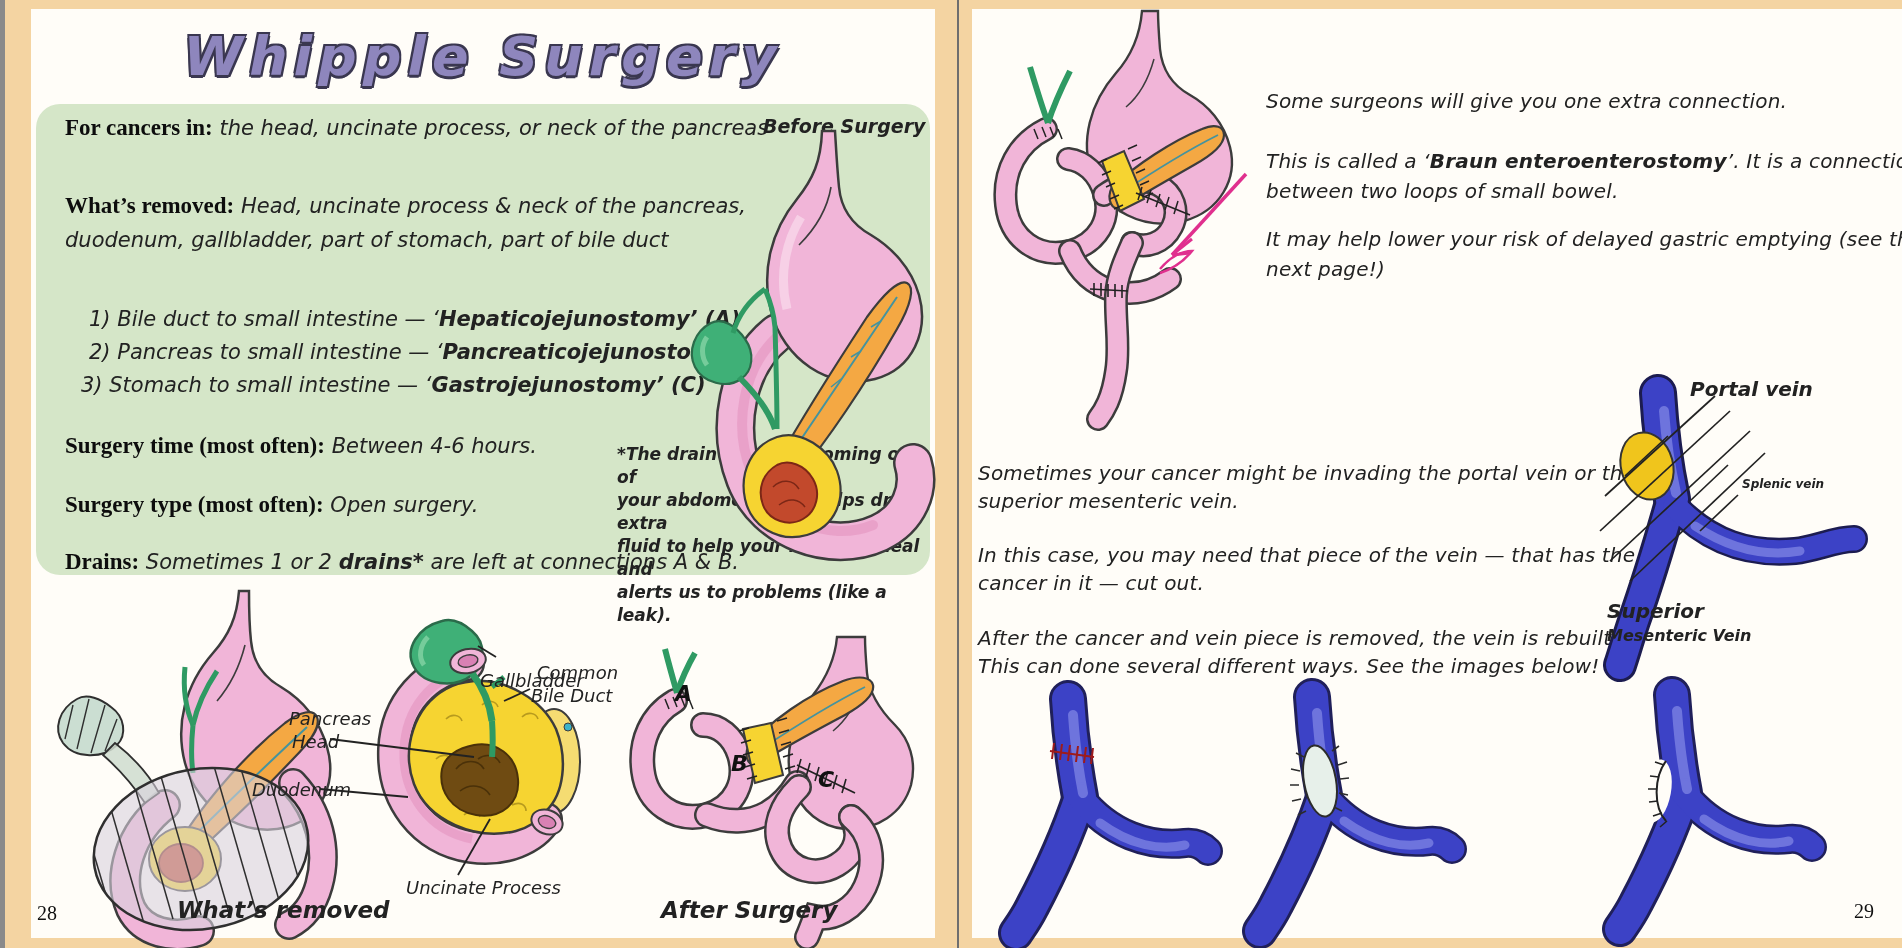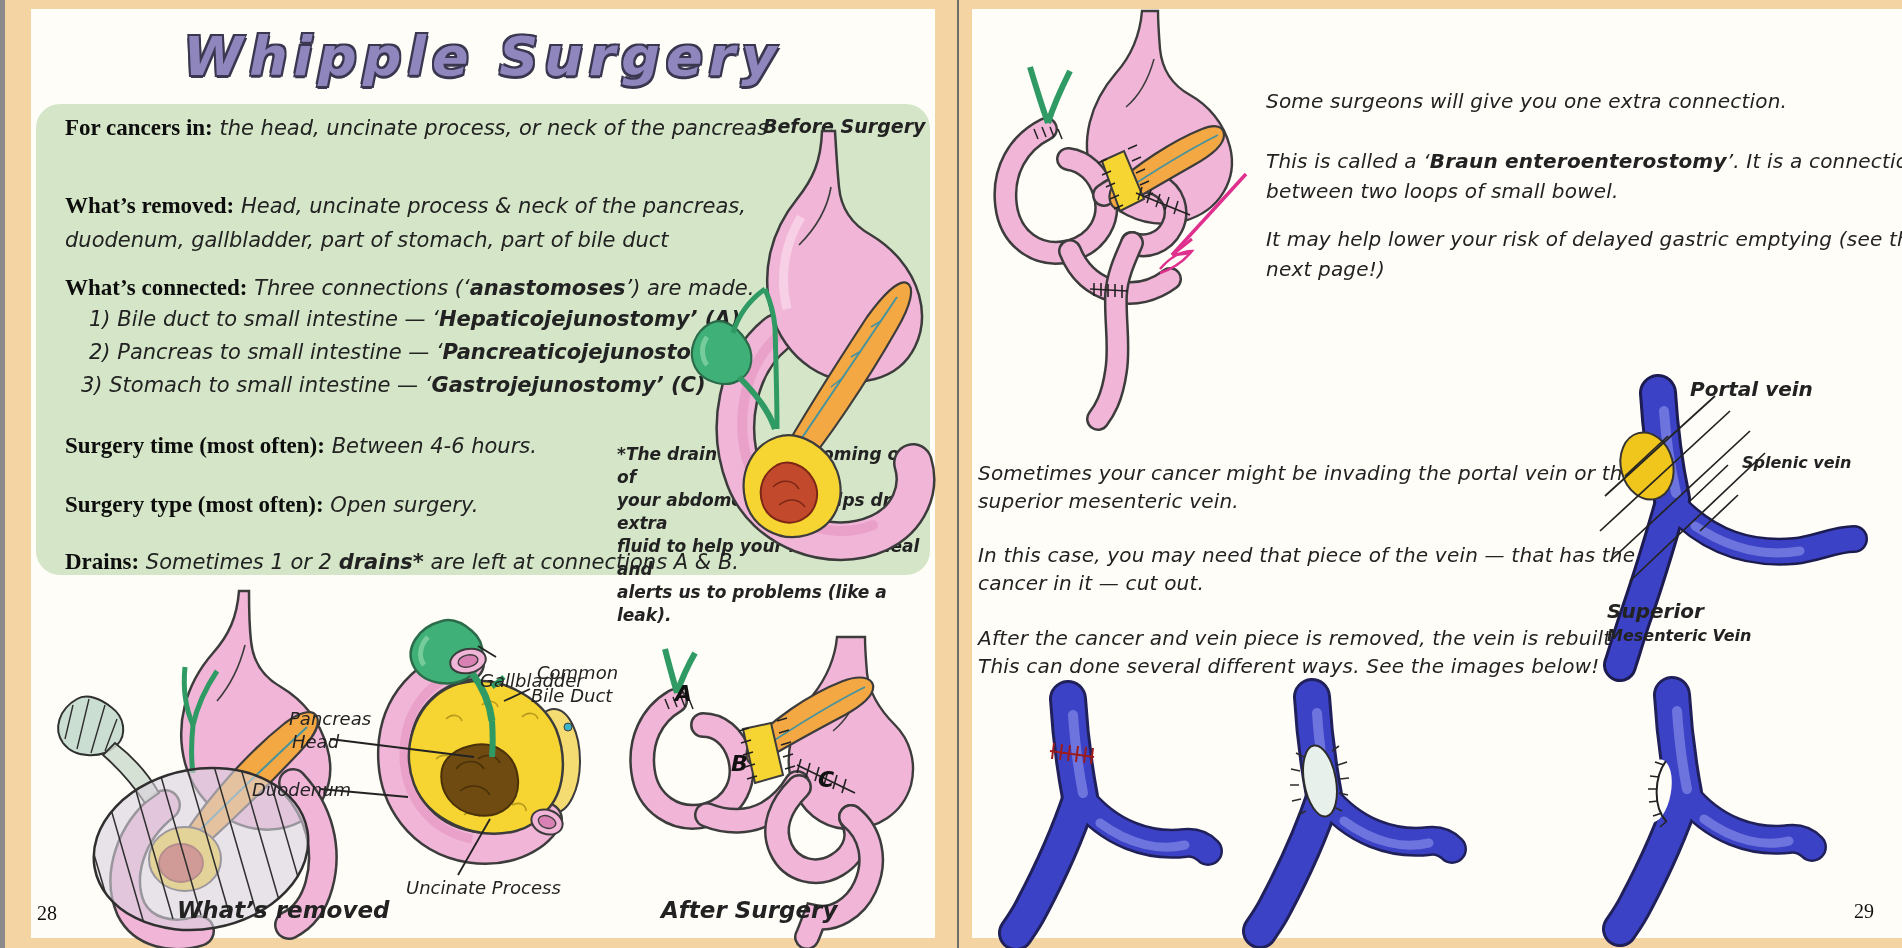--- a/index.html
+++ b/index.html
@@ -47,23 +47,20 @@
       <div class="abs hand gbline" style="left:34px;top:106px;">
         <span class="serif">For cancers in:</span><span> the head, uncinate process, or neck of the pancreas</span>
       </div>
       <div class="abs hand hb" style="left:732px;top:106px;font-size:19px;">Before Surgery</div>
 
       <div class="abs hand gbline" style="left:34px;top:219px;">duodenum, gallbladder, part of stomach, part of bile duct</div>
       <div class="abs hand gbline" style="left:34px;top:184px;">
         <span class="serif">What’s removed:</span><span> Head, uncinate process &amp; neck of the pancreas,</span>
       </div>
 
-      <div class="abs hand gbline" style="left:34px;top:266px;">
-        <span class="serif">What’s connected:</span><span> Three connections (‘</span><span class="hb">anastomoses</span><span>’) are made.</span>
-      </div>
       <div class="abs hand listline" style="left:58px;top:298px;">
         <span>1) Bile duct to small intestine — ‘</span><span class="hb">Hepaticojejunostomy</span><span class="hb">’ (A)</span>
       </div>
       <div class="abs hand listline" style="left:58px;top:331px;">
         <span>2) Pancreas to small intestine — ‘</span><span class="hb">Pancreaticojejunostomy</span><span class="hb">’ (B)</span>
       </div>
       <div class="abs hand listline" style="left:50px;top:364px;">
         <span>3) Stomach to small intestine — ‘</span><span class="hb">Gastrojejunostomy</span><span class="hb">’ (C)</span>
       </div>
 
@@ -335,21 +332,21 @@
           <line x1="5" y1="115" x2="115" y2="15"></line>
           <line x1="0" y1="150" x2="130" y2="30"></line>
           <line x1="10" y1="180" x2="150" y2="50"></line>
           <line x1="30" y1="200" x2="165" y2="72"></line>
           <line x1="25" y1="95" x2="68" y2="55"></line>
           <line x1="90" y1="120" x2="128" y2="84"></line>
           <line x1="100" y1="150" x2="138" y2="114"></line>
         </g>
       </svg>
       <div class="abs hand figlabel hb" style="left:718px;top:368px;font-size:20px;">Portal vein</div>
-      <div class="abs hand figlabel hb" style="left:770px;top:444px;font-size:16px;text-align:center;">Splenic vein</div>
+      <div class="abs hand figlabel hb" style="left:770px;top:468px;font-size:12px;text-align:center;">Splenic vein</div>
       <div class="abs hand figlabel hb" style="left:635px;top:590px;font-size:20px;">Superior</div>
       <div class="abs hand figlabel hb" style="left:635px;top:617px;font-size:16px;">Mesenteric Vein</div>
 
       <svg style="left:8px;top:684px;" width="235" height="245" viewBox="0 0 235 245">
         <g>
           <path d="M88,6 C90,40 94,72 100,104" fill="none" stroke="#20205a" stroke-width="38" stroke-linecap="round"></path>
           <path d="M100,104 C88,140 70,180 52,214 C46,226 40,234 36,240" fill="none" stroke="#20205a" stroke-width="36" stroke-linecap="round"></path>
           <path d="M100,104 C130,142 170,154 205,150 C215,149 222,152 228,158" fill="none" stroke="#20205a" stroke-width="30" stroke-linecap="round"></path>
           <path d="M88,6 C90,40 94,72 100,104" fill="none" stroke="#3c42c6" stroke-width="32" stroke-linecap="round"></path>
           <path d="M100,104 C88,140 70,180 52,214 C46,226 40,234 36,240" fill="none" stroke="#3c42c6" stroke-width="30" stroke-linecap="round"></path>

